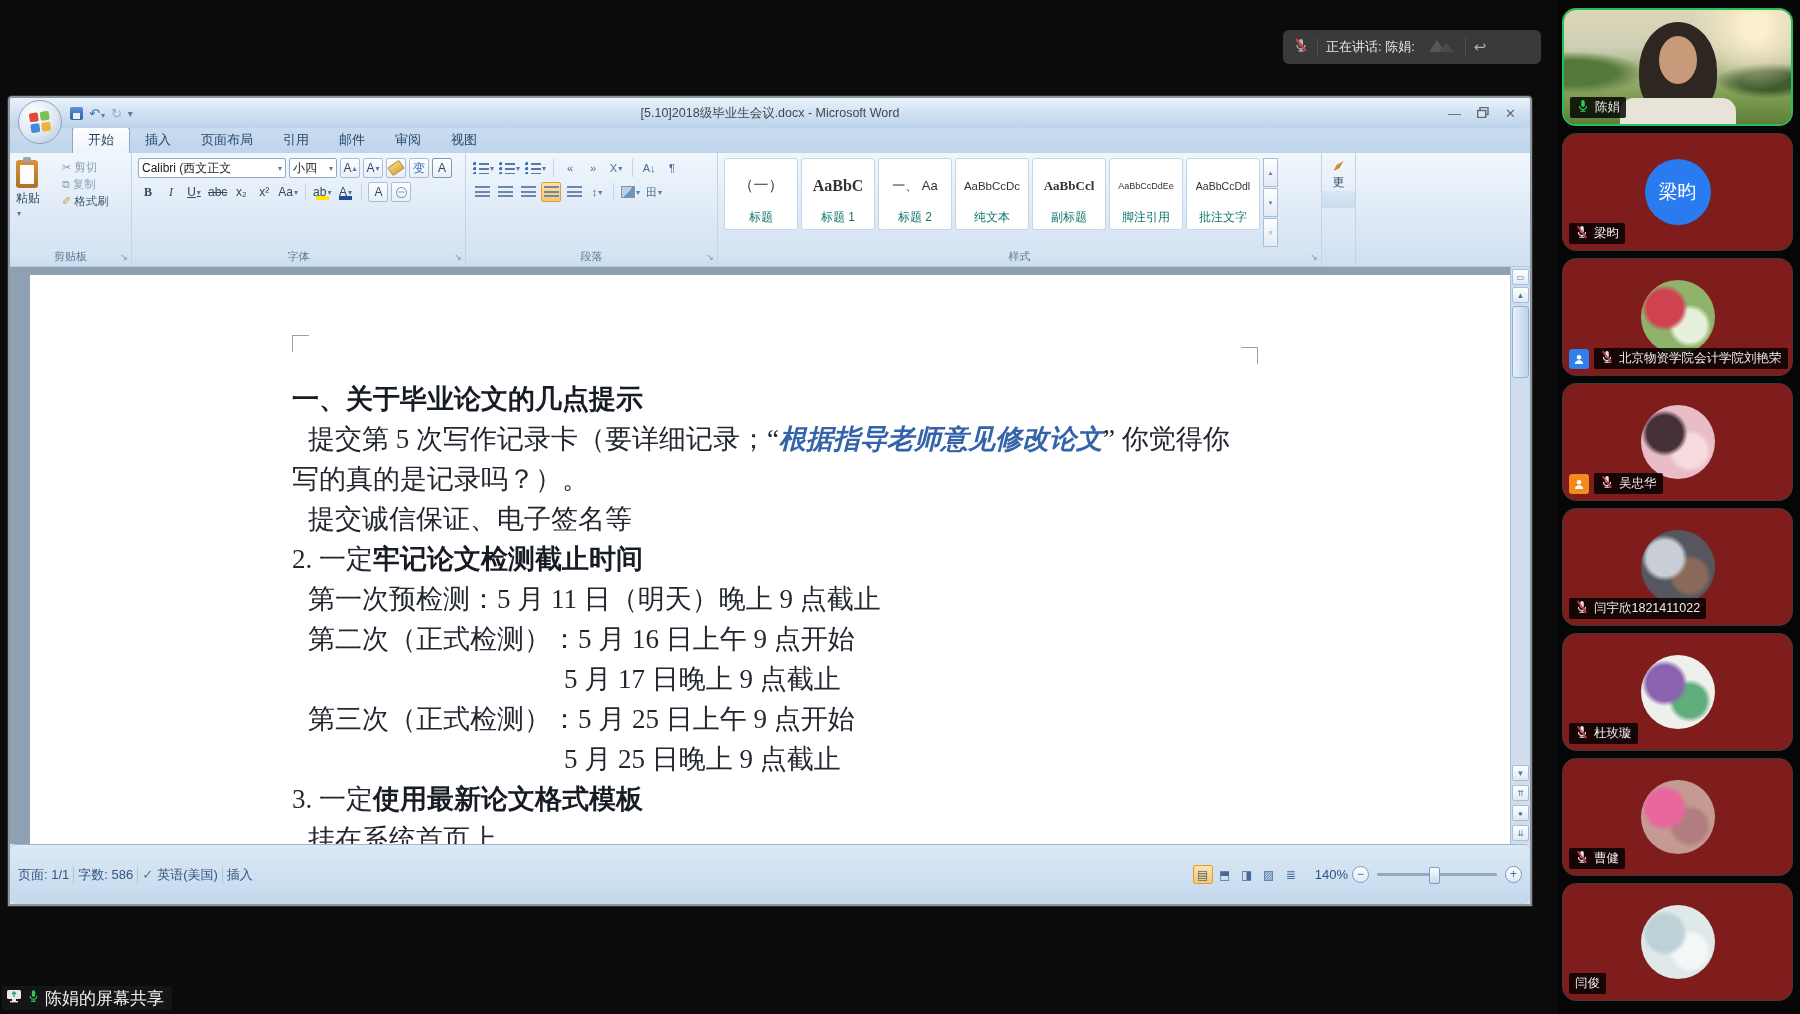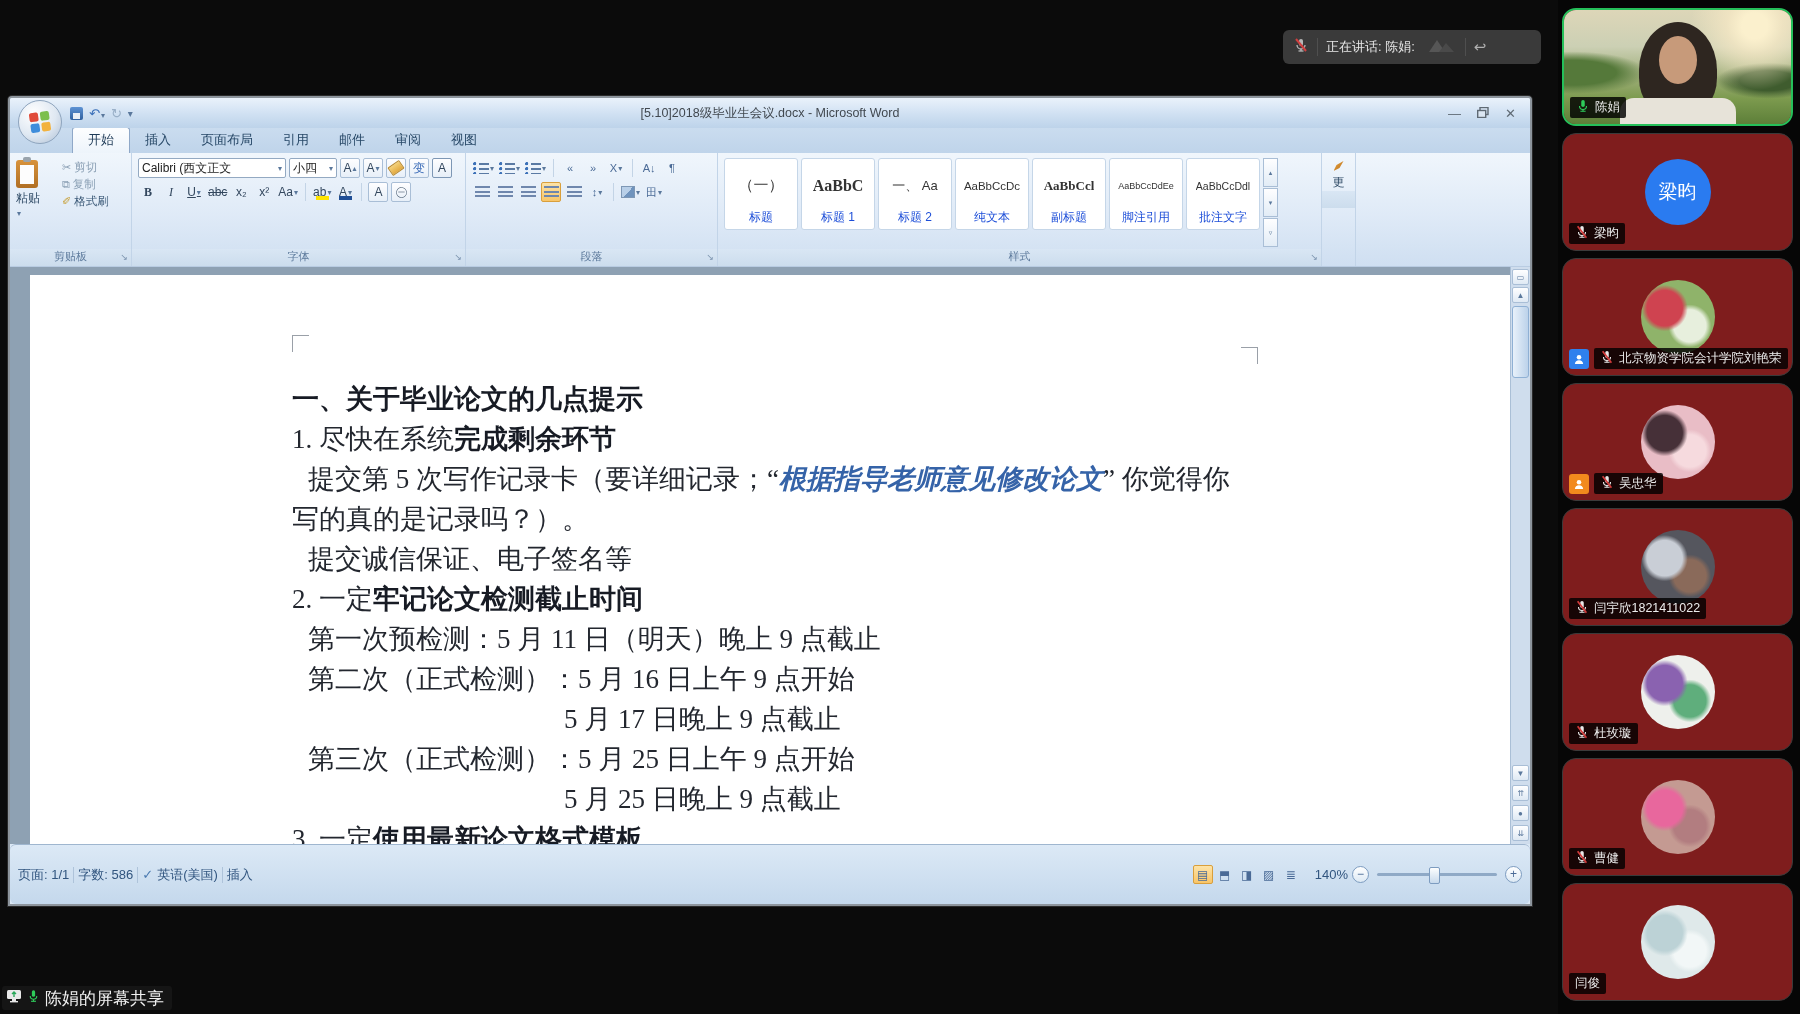--- a/index.html
+++ b/index.html
@@ -82,21 +82,21 @@
   .rbtn.orange{background:linear-gradient(#fde3a7,#f8c568);border-color:#d99f3c;}
   .ic-bucket{width:12px;height:10px;display:inline-block;background:linear-gradient(135deg,#b8cfe8 50%,#6f93bd 50%);border:1px solid #7d97b5;}
   .gfx{font-size:11px;color:#4a6a96;}
 
   
   .grp-styles{width:604px;}
   .styles-body{display:flex;gap:3px;align-items:stretch;}
   .style-card{width:74px;background:#fff;border:1px solid #c5d6e8;border-radius:3px;display:flex;flex-direction:column;
      align-items:center;justify-content:flex-end;padding:3px 1px;box-sizing:border-box;height:72px;}
   .style-card .prev{flex:1;display:flex;align-items:center;justify-content:center;color:#333;white-space:nowrap;overflow:hidden;max-width:70px;}
-  .style-card .slabel{font-size:12px;color:#1d4ed8;white-space:nowrap;}
+  .style-card .slabel{font-size:12px;color:#0f766e;white-space:nowrap;}
   .p-hd{font-size:15px;}
   .p-h1{font-size:16px;font-weight:bold;font-family:"Liberation Serif","DejaVu Serif",serif;}
   .p-h2{font-size:13px;}
   .p-plain{font-size:11.5px;}
   .p-sub{font-size:13px;font-weight:bold;font-family:"Liberation Serif","DejaVu Serif",serif;}
   .p-foot{font-size:9px;}
   .p-comm{font-size:10.5px;}
   .gal-scroll{width:15px;display:flex;flex-direction:column;gap:1px;}
   .gal-scroll span{flex:1;border:1px solid #a9bed6;background:linear-gradient(#fefeff,#e2ecf6);font-size:7px;color:#5a789c;
      display:flex;align-items:center;justify-content:center;}
@@ -417,21 +417,20 @@
 
       <div class="grp grp-fill"></div>
     </div>
 
     <div class="docarea">
       <div class="page">
         <span class="cropmark l"></span>
         <span class="cropmark r"></span>
         <div class="doc-lines" id="doc-lines">
             <div class="doc-line" style="padding-left: 0px;"><span class="b">一、关于毕业论文的几点提示</span></div>
-            <div class="doc-line" style="padding-left: 0px;"><span>1. 尽快在系统</span><span class="b">完成剩余环节</span></div>
             <div class="doc-line" style="padding-left: 16px;"><span>提交第 5 次写作记录卡（要详细记录；“</span><span class="blue">根据指导老师意见修改论文</span><span>” 你觉得你</span></div>
             <div class="doc-line" style="padding-left: 0px;"><span>写的真的是记录吗？）。</span></div>
             <div class="doc-line" style="padding-left: 16px;"><span>提交诚信保证、电子签名等</span></div>
             <div class="doc-line" style="padding-left: 0px;"><span>2. 一定</span><span class="b">牢记论文检测截止时间</span></div>
             <div class="doc-line" style="padding-left: 16px;"><span>第一次预检测：5 月 11 日（明天）晚上 9 点截止</span></div>
             <div class="doc-line" style="padding-left: 16px;"><span>第二次（正式检测）：5 月 16 日上午 9 点开始</span></div>
             <div class="doc-line" style="padding-left: 272px;"><span>5 月 17 日晚上 9 点截止</span></div>
             <div class="doc-line" style="padding-left: 16px;"><span>第三次（正式检测）：5 月 25 日上午 9 点开始</span></div>
             <div class="doc-line" style="padding-left: 272px;"><span>5 月 25 日晚上 9 点截止</span></div>
             <div class="doc-line" style="padding-left: 0px;"><span>3. 一定</span><span class="b">使用最新论文格式模板</span></div>

